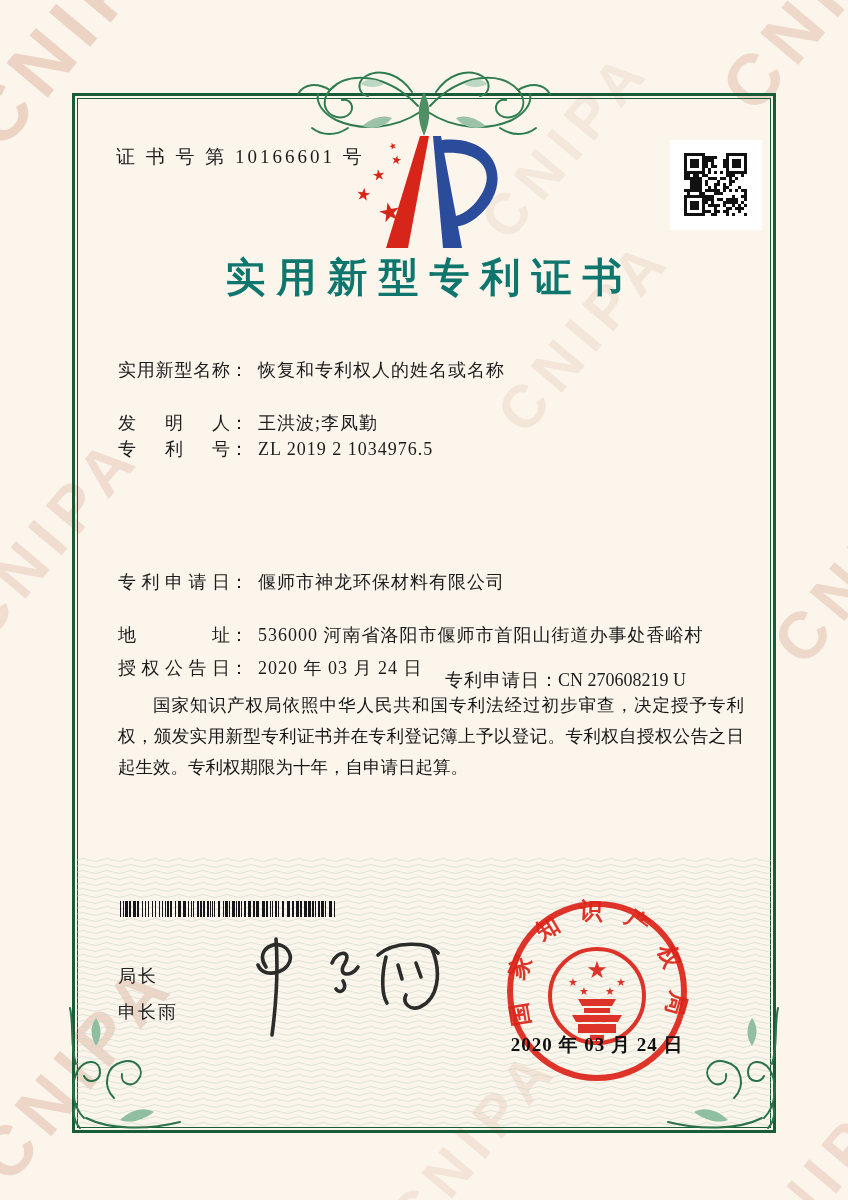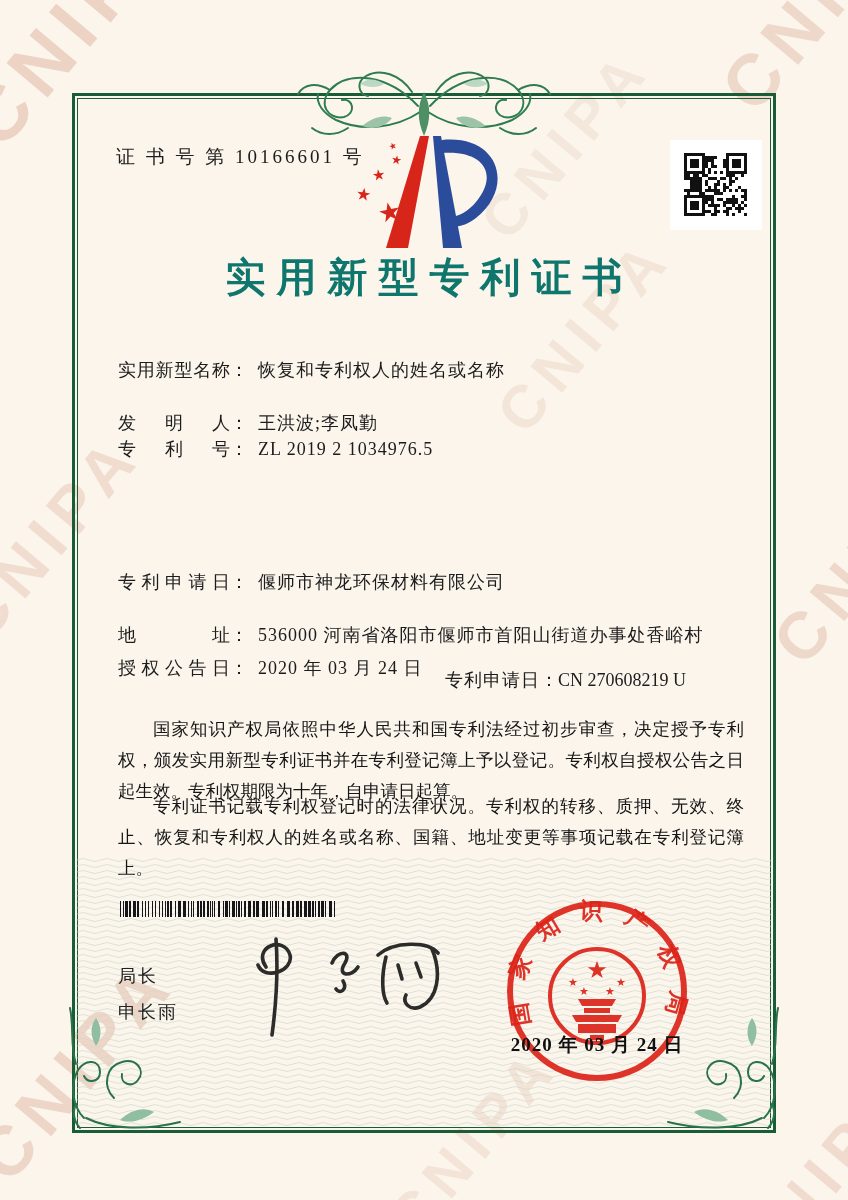--- a/index.html
+++ b/index.html
@@ -353,22 +353,21 @@
     <span class="lab">地址</span><span class="col">：</span><span class="val">536000 河南省洛阳市偃师市首阳山街道办事处香峪村</span>
   </div>
 
   <div class="row" style="top:656px;">
     <span class="lab">授权公告日</span><span class="col">：</span><span class="val">2020 年 03 月 24 日</span>
   </div>
   <div class="grant2" style="top:668px;">
     <span class="lab">专利申请日</span><span class="col">：</span><span class="val">CN 270608219 U</span>
   </div>
 
-  <div class="para" style="top:714px;">国家知识产权局依照中华人民共和国专利法经过初步审查，决定授予专利权，颁发实用新型专利证书并在专利登记簿上予以登记。专利权自授权公告之日起生效。专利权期限为十年，自申请日起算。</div>
-  <div class="para" style="top:791px;">专利证书记载专利权登记时的法律状况。专利权的转移、质押、无效、终止、恢复和专利权人的姓名或名称、国籍、地址变更等事项记载在专利登记簿上。</div>
+  <div class="para" style="top:690px;">国家知识产权局依照中华人民共和国专利法经过初步审查，决定授予专利权，颁发实用新型专利证书并在专利登记簿上予以登记。专利权自授权公告之日起生效。专利权期限为十年，自申请日起算。</div>
 
   <div class="barcode" id="barcode">
       <div style="left:0px;width:1px"></div>
       <div style="left:3px;width:1px"></div>
       <div style="left:5px;width:3px"></div>
       <div style="left:9px;width:2px"></div>
       <div style="left:13px;width:3px"></div>
       <div style="left:17px;width:2px"></div>
       <div style="left:22px;width:1px"></div>
       <div style="left:25px;width:1px"></div>

